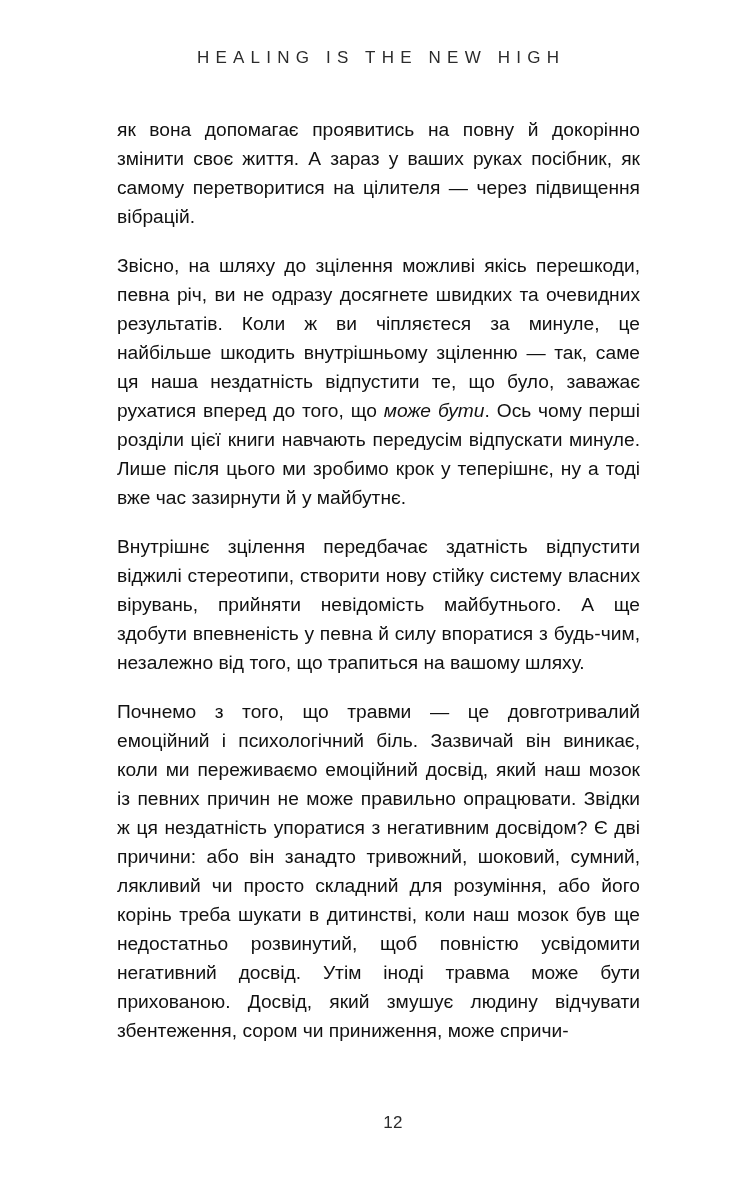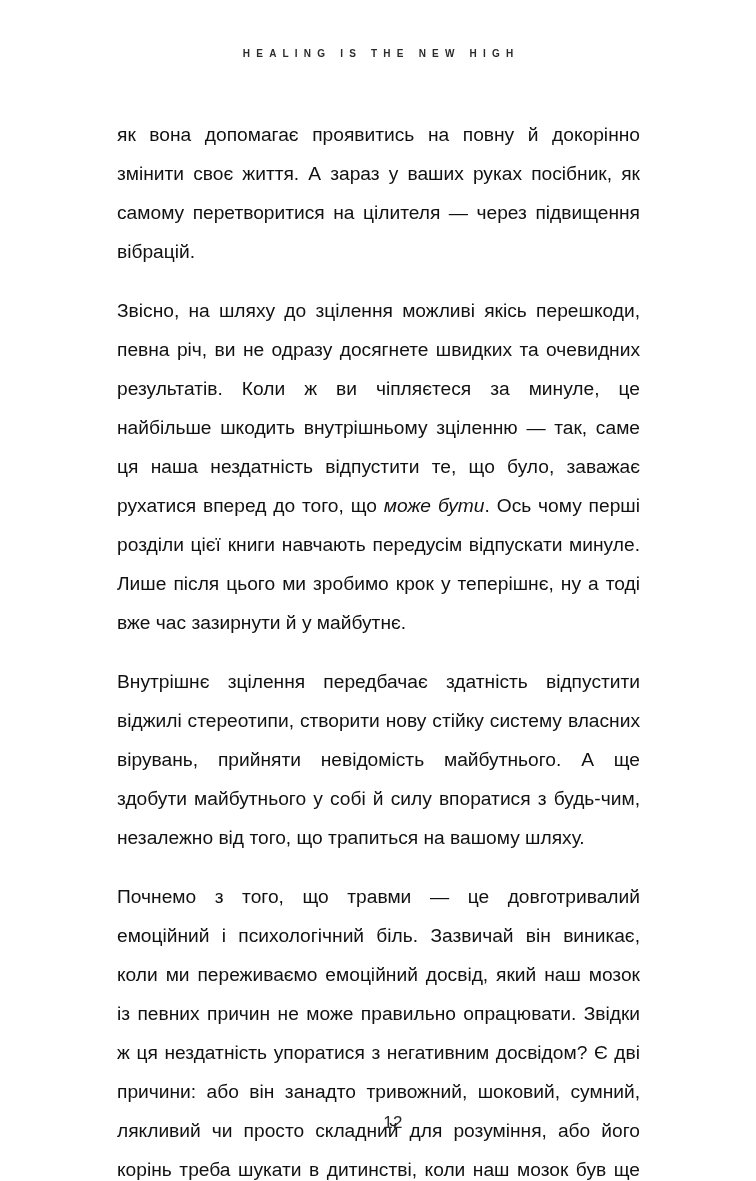--- a/index.html
+++ b/index.html
@@ -17,37 +17,37 @@
     font-family: "Liberation Sans", sans-serif;
     color: #1a1a1a;
     -webkit-font-smoothing: antialiased;
   }
   .running-head {
     position: absolute;
     top: 48px;
     left: 0;
     width: 756px;
     text-align: center;
-    font-size: 10px;
-    font-weight: 700;
+    font-size: 17px;
+    font-weight: 400;
     letter-spacing: 6.2px;
     text-indent: 6.2px;
     color: #2b2b2b;
     white-space: nowrap;
   }
   .text-column {
     position: absolute;
     top: 115px;
     left: 117px;
     width: 523px;
   }
   p.body-par {
     margin: 0 0 20px 0;
     font-size: 19.2px;
-    line-height: 39px;
+    line-height: 29px;
     text-align: justify;
     text-justify: inter-word;
     color: #111111;
     font-weight: 400;
     hyphens: manual;
   }
   p.body-par:last-child {
     margin-bottom: 12px;
   }
   em.emph {
@@ -70,21 +70,21 @@
 <div class="page">
 
   <div class="running-head">HEALING IS THE NEW HIGH</div>
 
   <div class="text-column">
 
     <p class="body-par">як вона допомагає проявитись на повну й докорінно змінити своє життя. А зараз у ваших руках посібник, як самому перетворитися на цілителя — через підвищення вібрацій.</p>
 
     <p class="body-par"><span>Звісно, на шляху до зцілення можливі якісь перешкоди, певна річ, ви не одразу досягнете швидких та очевидних результатів. Коли ж ви чіпляєтеся за минуле, це найбільше шкодить внутрішньому зціленню — так, саме ця наша нездатність відпустити те, що було, заважає рухатися вперед до того, що </span><em class="emph">може бути</em><span>. Ось чому перші розділи цієї книги навчають передусім відпускати минуле. Лише після цього ми зробимо крок у теперішнє, ну а тоді вже час зазирнути й у майбутнє.</span></p>
 
-    <p class="body-par">Внутрішнє зцілення передбачає здатність відпустити віджилі стереотипи, створити нову стійку систему власних вірувань, прийняти невідомість майбутнього. А ще здобути майбутнього у собі й силу впоратися з будь-чим, незалежно від того, що трапиться на вашому шляху.</p>
+    <p class="body-par">Внутрішнє зцілення передбачає здатність відпустити віджилі стереотипи, створити нову стійку систему власних вірувань, прийняти невідомість майбутнього. А ще здобути впевненість у певна й силу впоратися з будь-чим, незалежно від того, що трапиться на вашому шляху.</p>
 
     <p class="body-par">Почнемо з того, що травми — це довготривалий емоційний і психологічний біль. Зазвичай він виникає, коли ми переживаємо емоційний досвід, який наш мозок із певних причин не може правильно опрацювати. Звідки ж ця нездатність упоратися з негативним досвідом? Є дві причини: або він занадто тривожний, шоковий, сумний, лякливий чи просто складний для розуміння, або його корінь треба шукати в дитинстві, коли наш мозок був ще недостатньо розвинутий, щоб повністю усвідомити негативний досвід. Утім іноді травма може бути прихованою. Досвід, який змушує людину відчувати збентеження, сором чи приниження, може спричи-</p>
 
   </div>
 
   <div class="folio">12</div>
 
 </div>
 
 </body></html>

